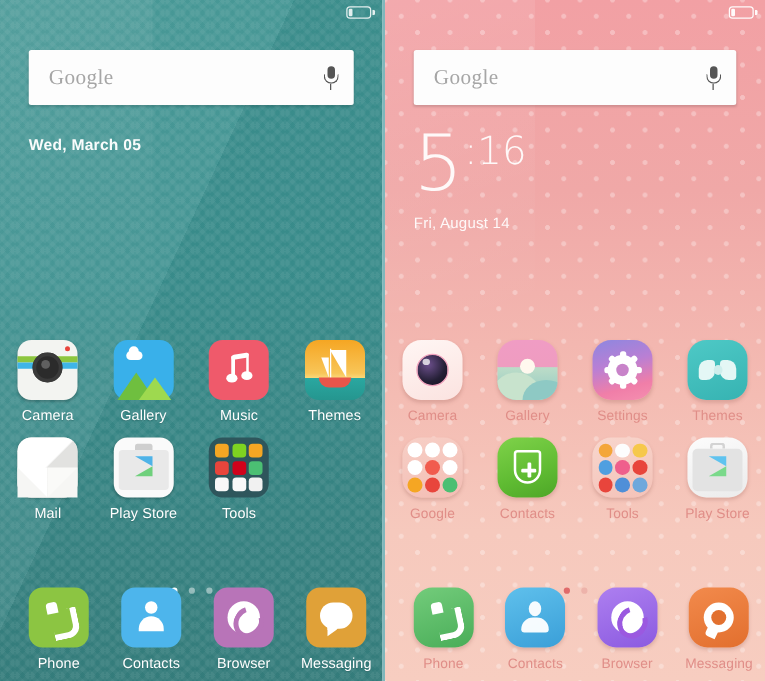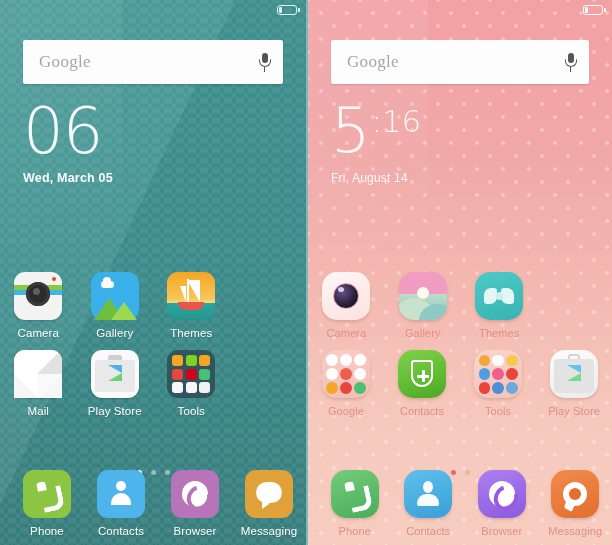--- a/index.html
+++ b/index.html
@@ -331,21 +331,20 @@
     <span class="g-text">Google</span>
     <span class="mic">
       <span class="cap"></span>
         <span class="arc"></span>
         <span class="stem"></span>
     </span>
   </div>
 
   <div class="clock">
     <div class="time">
-      <span class="hh">06</span>
     </div>
     <div class="date">Wed, March 05</div>
   </div>
 
   <div class="grid">
     <div class="row">
       <div class="cell">
         <div class="icon ic-camera">
           <span class="stripe1"></span>
             <span class="stripe2"></span>
@@ -354,20 +353,32 @@
         </div>
         <div class="label">Camera</div>
       </div>
       <div class="cell">
         <div class="icon ic-gallery">
           <span class="cloud"></span>
             <span class="hill1"></span>
             <span class="hill2"></span>
         </div>
         <div class="label">Gallery</div>
+      </div>
+      <div class="cell">
+        <div class="icon ic-music">
+          <span class="note">
+            <span class="beam"></span>
+              <span class="st1"></span>
+              <span class="st2"></span>
+            <span class="hd1"></span>
+              <span class="hd2"></span>
+          </span>
+        </div>
+        <div class="label">Music</div>
       </div>
       <div class="cell">
         <div class="icon ic-themes">
           <span class="mast"></span>
             <span class="sail"></span>
             <span class="sail2"></span>
             <span class="hull"></span>
         </div>
         <div class="label">Themes</div>
       </div>
@@ -484,20 +495,33 @@
       </div>
       <div class="cell">
         <div class="sqr rc-gallery">
           <span class="sun"></span>
             <span class="hill"></span>
             <span class="hill2"></span>
         </div>
         <div class="label">Gallery</div>
       </div>
       <div class="cell">
+        <div class="sqr rc-settings">
+          <span class="gear">
+            <span class="t"></span>
+              <span class="t t2"></span>
+              <span class="t t3"></span>
+              <span class="t t4"></span>
+            <span class="c"></span>
+              <span class="hole"></span>
+          </span>
+        </div>
+        <div class="label">Settings</div>
+      </div>
+      <div class="cell">
         <div class="sqr rc-themes">
           <span class="bow">
               <span class="l"></span>
               <span class="r"></span>
               <span class="k"></span>
             </span>
         </div>
         <div class="label">Themes</div>
       </div>
     </div>

